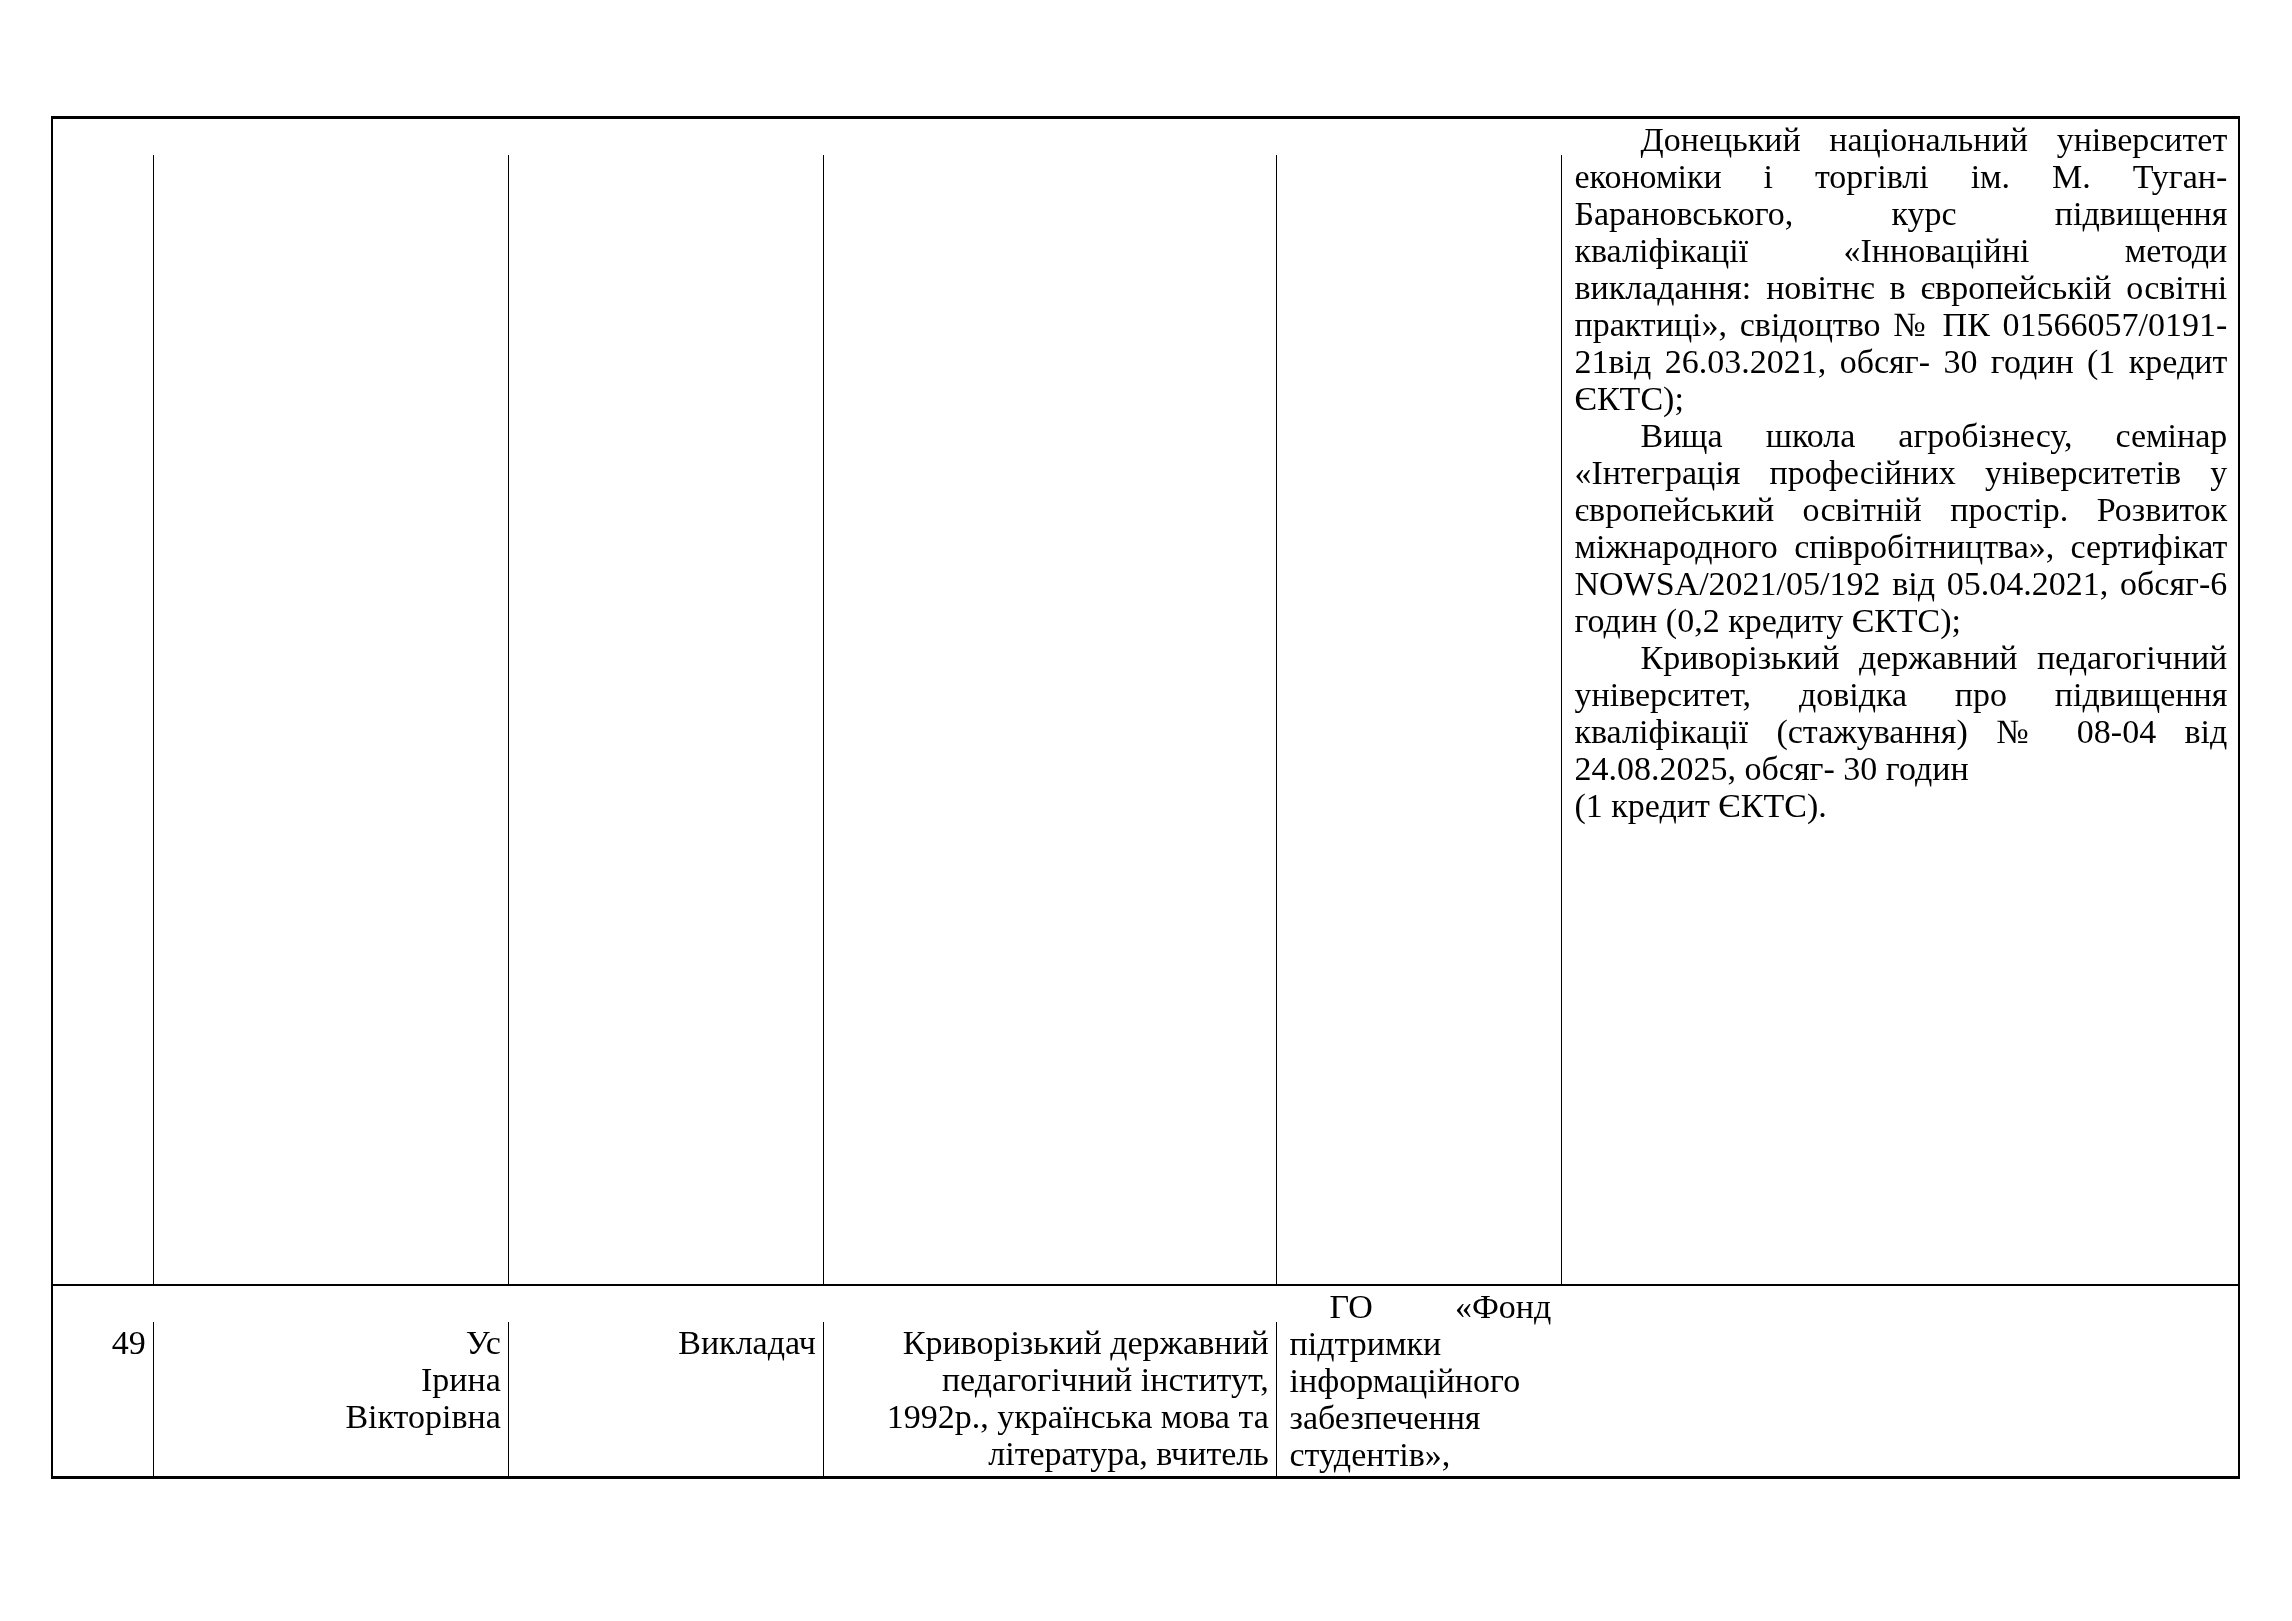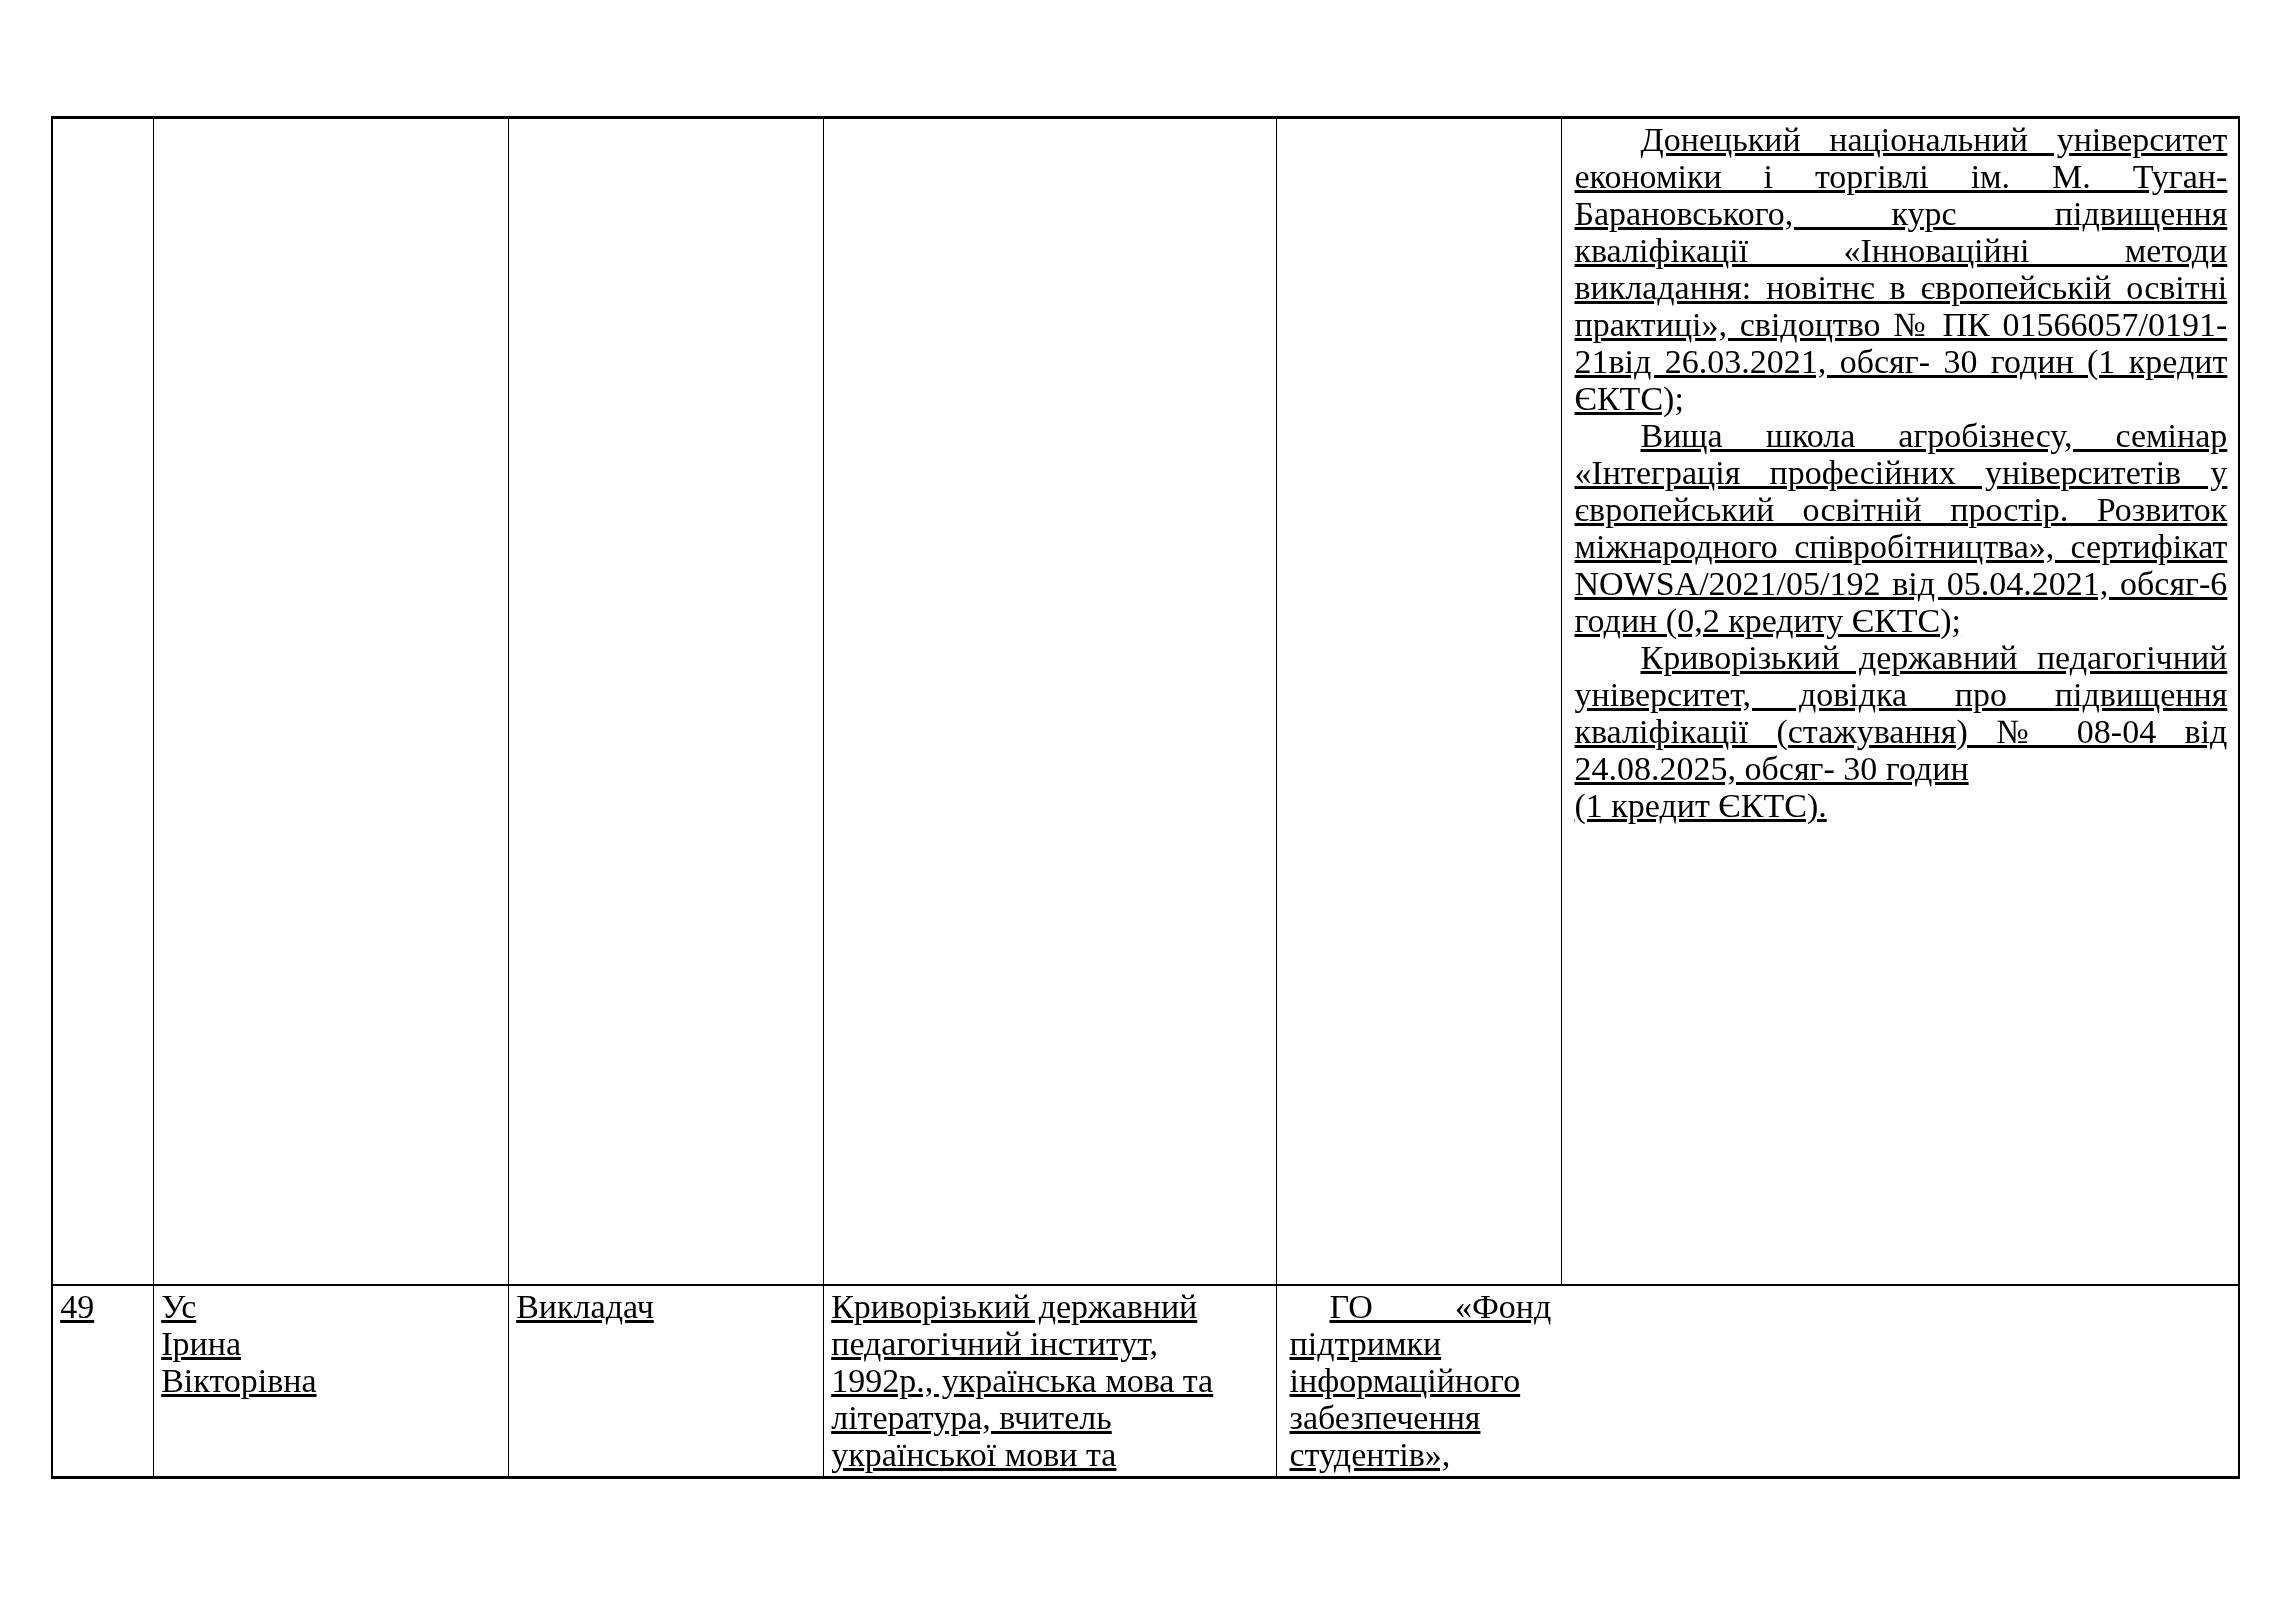--- a/index.html
+++ b/index.html
@@ -20,35 +20,35 @@
     position: absolute;
     left: 51px;
     top: 116px;
     display: grid;
     grid-template-columns: 101px 355px 315px 453px 285px 676px;
     grid-template-rows: 1167px 190px;
     border: 2.7px solid #000000;
     border-top-width: 3.6px;
     border-bottom-width: 3.6px;
     background: #ffffff;
-    text-decoration: underline;
   }
   .cell {
     box-sizing: border-box;
     border-right: 1.8px solid #000000;
     overflow: hidden;
     font-size: 34px;
     line-height: 37px;
   }
   .cell.last { border-right: none; }
   .row1 { border-bottom: 2.7px solid #000000; }
   .center {
-    text-align: left;
+    text-align: right;
     white-space: pre-line;
     padding: 1.8px 7.2px 0 7.2px;
+    margin-top: 36px;
   }
   .cert {
     text-align: justify;
     padding: 1.8px 10.7px 0 12.5px;
   }
   .cert p {
     margin: 0;
     text-indent: 66px;
     white-space: pre-line;
   }

